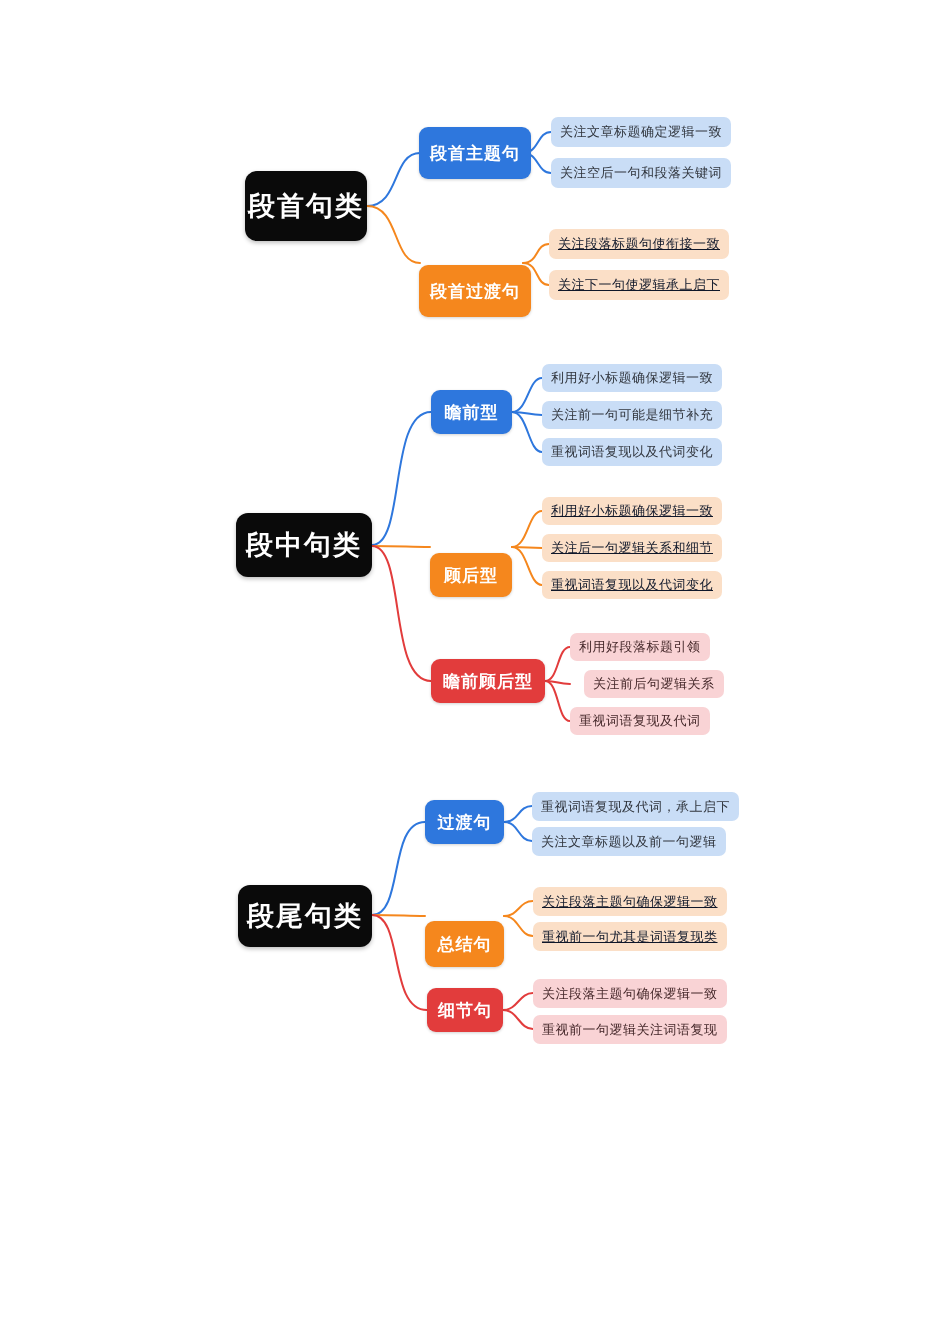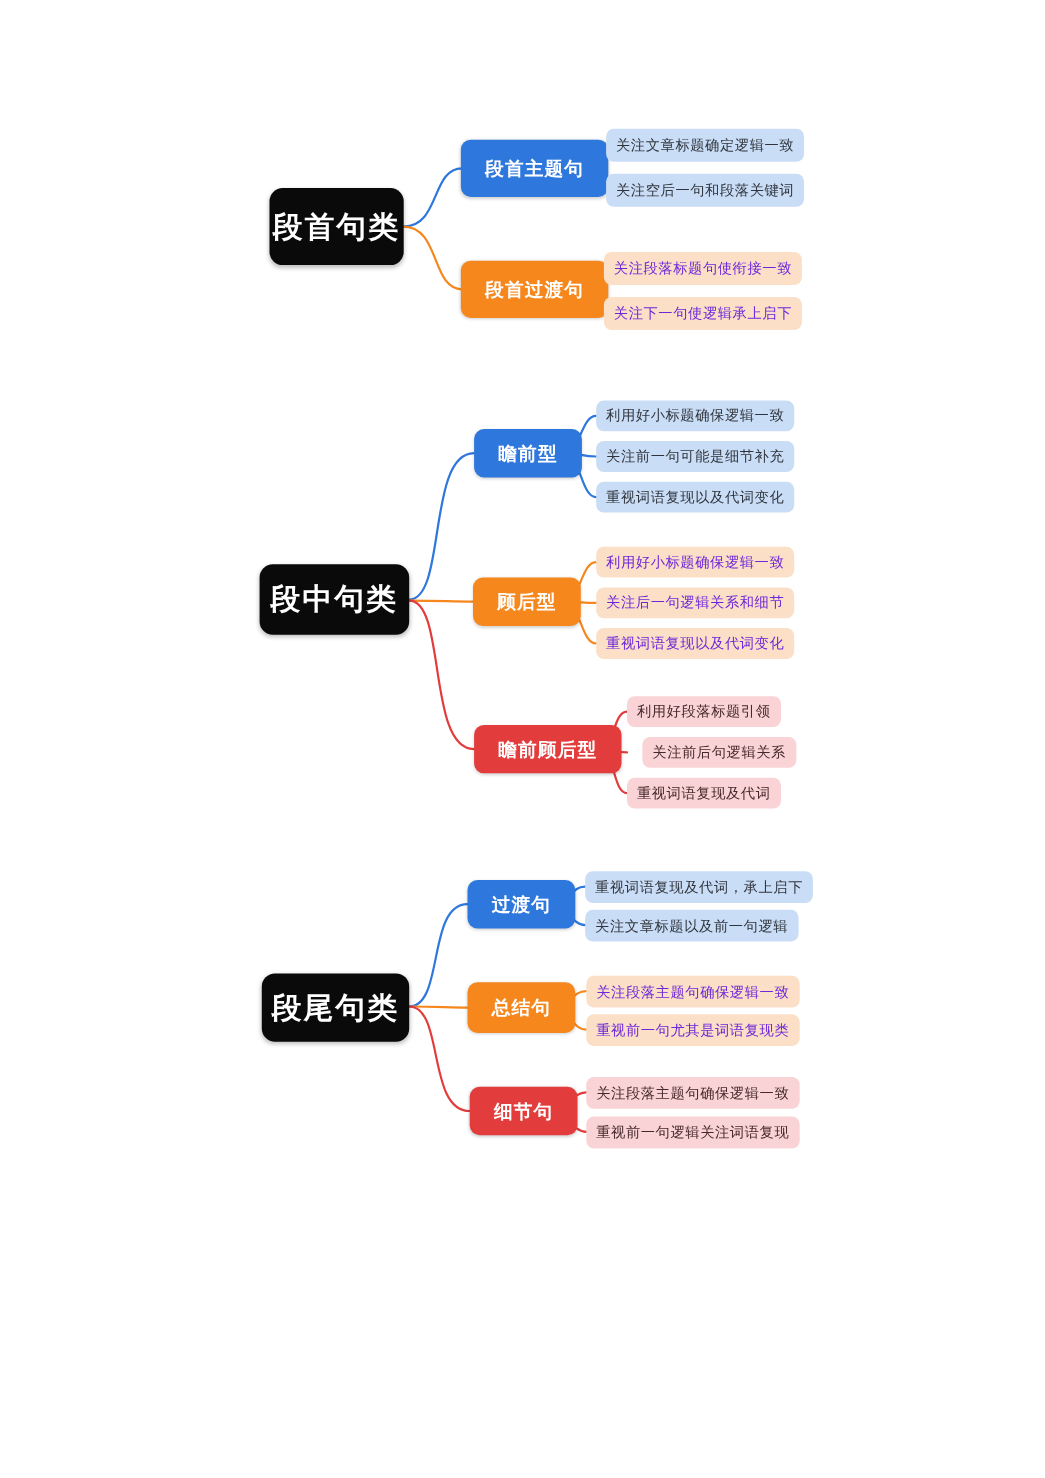--- a/index.html
+++ b/index.html
@@ -10,30 +10,30 @@
   .links{position:absolute;left:0;top:0;pointer-events:none;}
   .links path{fill:none;stroke-width:2;stroke-linecap:round;}
   .node{position:absolute;display:flex;align-items:center;justify-content:center;box-sizing:border-box;white-space:nowrap;}
   .root{
     background:#0a0a0a;color:#ffffff;border-radius:12px;
     font-size:27px;font-weight:bold;letter-spacing:2px;
     box-shadow:0 2px 4px rgba(0,0,0,.25);
   }
   .branch{
     color:#ffffff;border-radius:9px;font-size:17px;font-weight:bold;letter-spacing:1px;
-    padding:0 22px;box-shadow:0 1px 3px rgba(0,0,0,.18);
+    padding:0 11px;box-shadow:0 1px 3px rgba(0,0,0,.18);
   }
   .branch.blue{background:#2E77DD;}
-  .branch.orange{background:#F5871D;}
+  .branch.orange{background:#F5871D;margin-top:28px;}
   .branch.red{background:#E23C3C;text-align:right;}
   .leaf{
     border-radius:7px;font-size:13px;font-weight:500;padding:0 9px;letter-spacing:.5px;
   }
   .leaf.lblue{background:#C9DDF6;color:#30353d;}
-  .leaf.lorange{background:#FBDFC7;color:#6d28d9;}
+  .leaf.lorange{background:#FBDFC7;color:#0f172a;text-decoration:underline;}
   .leaf.lpink{background:#F9D3D5;color:#46292b;text-align:center;}
 </style>
 </head>
 <body>
 
 <div class="canvas">
 
   <svg class="links" width="950" height="1344">
 
     <path d="M367,206 C400,206 392,153 420,153" stroke="#2E77DD"></path>

